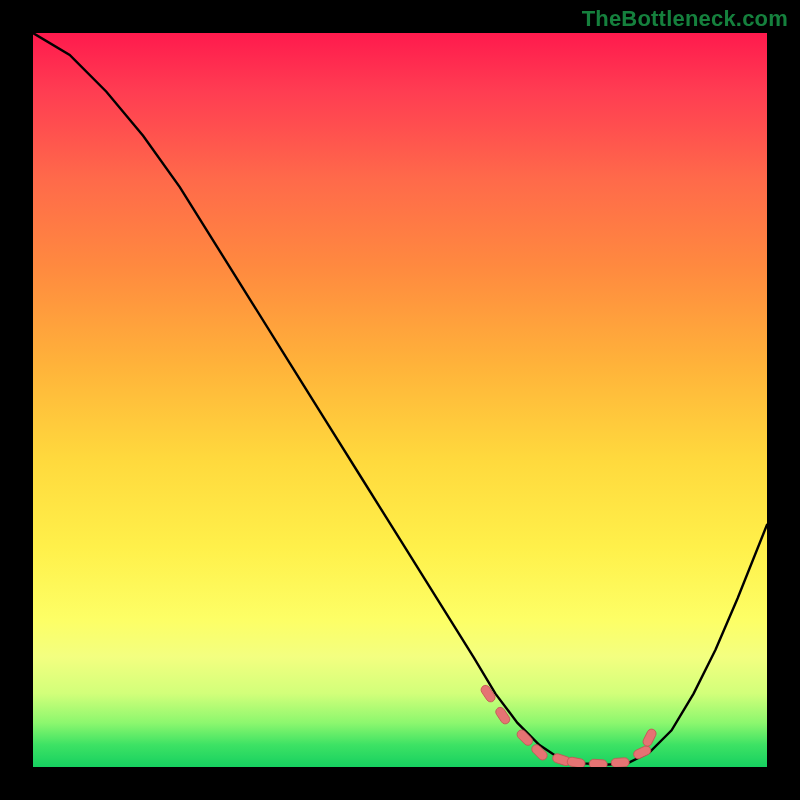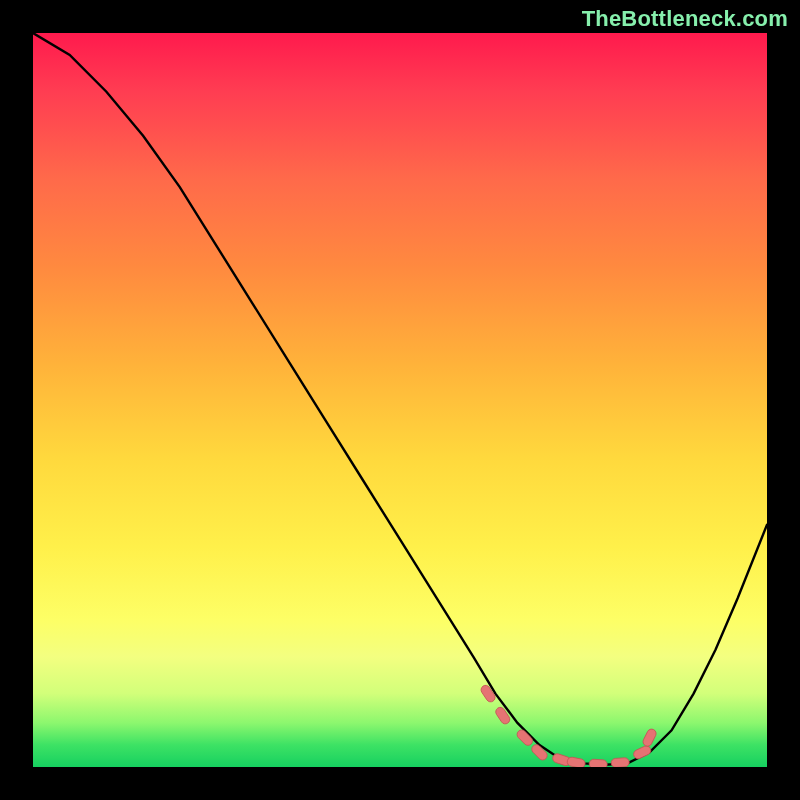--- a/index.html
+++ b/index.html
@@ -4,21 +4,21 @@
 <style>
   * { margin: 0; padding: 0; box-sizing: border-box; }
   html, body { width: 800px; height: 800px; overflow: hidden; background: #000; }
   .frame { position: relative; width: 800px; height: 800px; background: #000; }
   .watermark {
     position: absolute;
     top: 6px; right: 12px;
     font-family: Arial, Helvetica, sans-serif;
     font-size: 22px;
     font-weight: 600;
-    color: #86efac;
+    color: #15803d;
     letter-spacing: 0.2px;
     z-index: 5;
   }
   .plot-area {
     position: absolute;
     left: 33px; top: 33px;
     width: 734px; height: 734px;
     background: linear-gradient(to bottom,
       #ff1a4d 0%,
       #ff3d52 8%,

